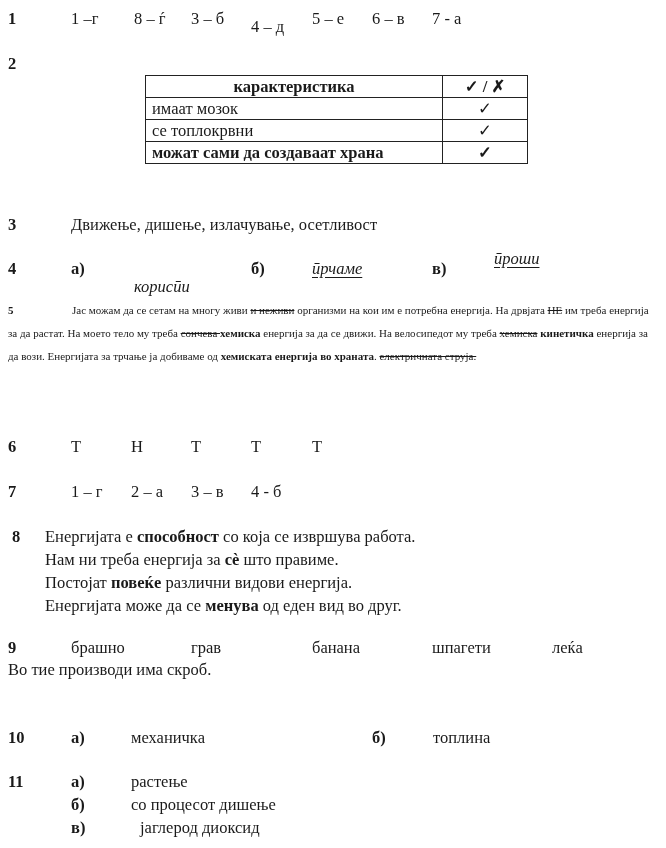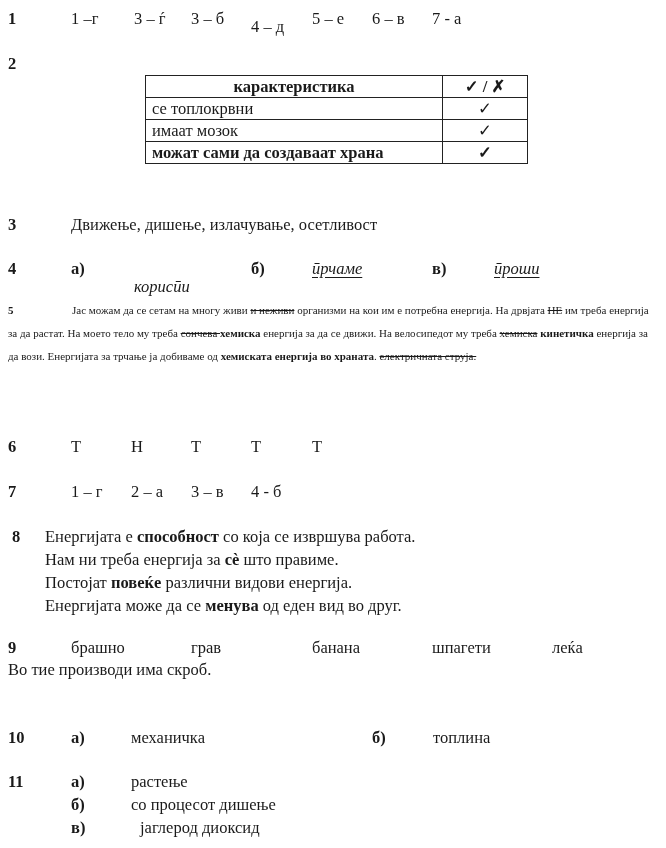--- a/index.html
+++ b/index.html
@@ -32,42 +32,42 @@
       line-height: 23px; white-space: normal; font-size: 11px;
     }
     .para5 .lead { display: inline-block; width: 64px; font-weight: bold; }
   </style>
 </head>
 <body>
 
 <div>
   <span class="abs num" style="left:8px;top:8px">1</span>
   <span class="abs" style="left:71px;top:8px">1 –г</span>
-  <span class="abs" style="left:134px;top:8px">3 – ѓ</span>
+  <span class="abs" style="left:134px;top:8px">8 – ѓ</span>
   <span class="abs" style="left:191px;top:8px">3 – б</span>
   <span class="abs" style="left:251px;top:16px">4 – д</span>
   <span class="abs" style="left:312px;top:8px">5 – е</span>
   <span class="abs" style="left:372px;top:8px">6 – в</span>
   <span class="abs" style="left:432px;top:8px">7 - а</span>
 </div>
 
 <div>
   <span class="abs num" style="left:8px;top:53px">2</span>
   <table class="char">
     <tbody>
         <tr>
       <th>карактеристика</th>
       <th class="mark">✓ / ✗</th>
     </tr>
     <tr>
-      <td>се топлокрвни</td>
+      <td>имаат мозок</td>
       <td class="mark">✓</td>
     </tr>
     <tr>
-      <td>имаат мозок</td>
+      <td>се топлокрвни</td>
       <td class="mark">✓</td>
     </tr>
     <tr>
       <td>можат сами да создаваат храна</td>
       <td class="mark">✓</td>
     </tr>
   </tbody>
     </table>
 </div>
 
@@ -76,21 +76,21 @@
   <span class="abs" style="left:71px;top:214px">Движење, дишење, излачување, осетливост</span>
 </div>
 
 <div>
   <span class="abs num" style="left:8px;top:258px">4</span>
   <span class="abs b" style="left:71px;top:258px">а)</span>
   <span class="abs ital" style="left:134px;top:276px">корисӣи</span>
   <span class="abs b" style="left:251px;top:258px">б)</span>
   <span class="abs ital-u" style="left:312px;top:258px">ӣрчаме</span>
   <span class="abs b" style="left:432px;top:258px">в)</span>
-  <span class="abs ital-u" style="left:494px;top:258px">ӣроши</span>
+  <span class="abs ital-u" style="left:494px;top:248px">ӣроши</span>
 </div>
 
 <div class="para5">
   <span class="lead">5</span><span id="q5-body"><span>Јас можам да се сетам на многу живи </span><span class="strike">и неживи</span><span> организми на кои им е потребна енергија. На дрвјата </span><span class="strike">НЕ</span><span> им треба енергија за да растат. На моето тело му треба </span><span class="strike">сончева </span><span> </span><span class="b">хемиска</span><span> енергија за да се движи. На велосипедот му треба </span><span class="strike">хемиска</span><span> </span><span class="b">кинетичка</span><span> енергија за да вози. Енергијата за трчање ја добиваме од </span><span class="b">хемиската енергија во храната</span><span>. </span><span class="strike">електричната струја.</span></span>
 </div>
 
 <div>
   <span class="abs num" style="left:8px;top:436px">6</span>
   <span class="abs" style="left:71px;top:436px">Т</span>
   <span class="abs" style="left:131px;top:436px">Н</span>

